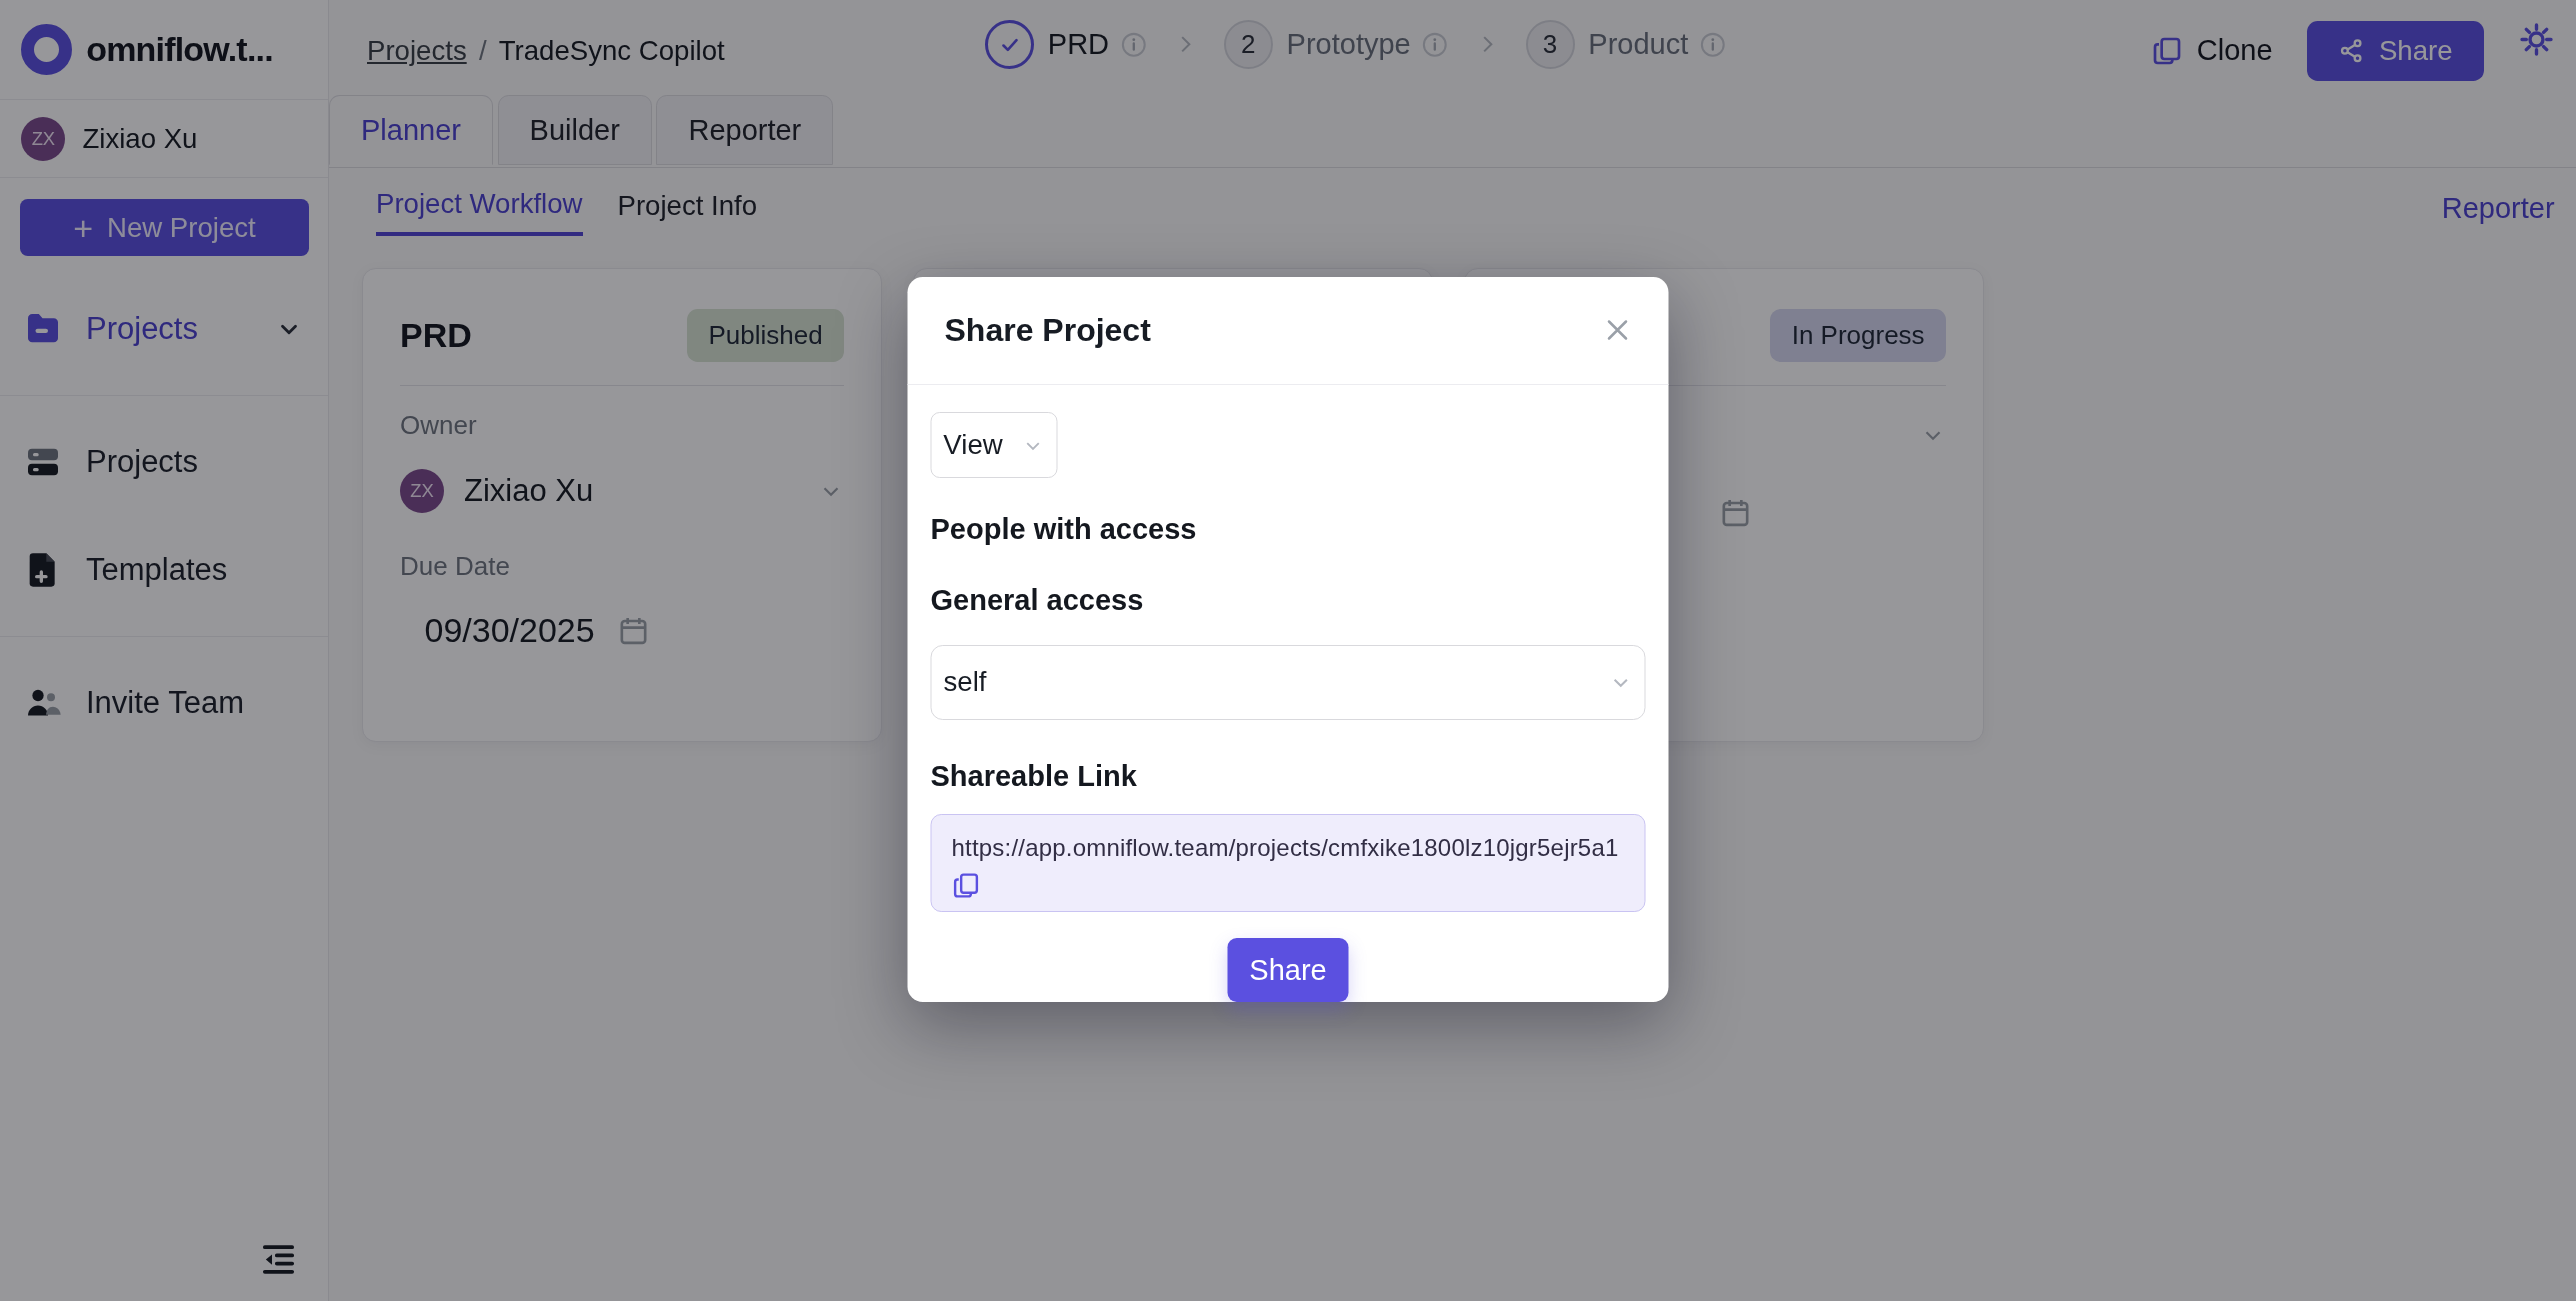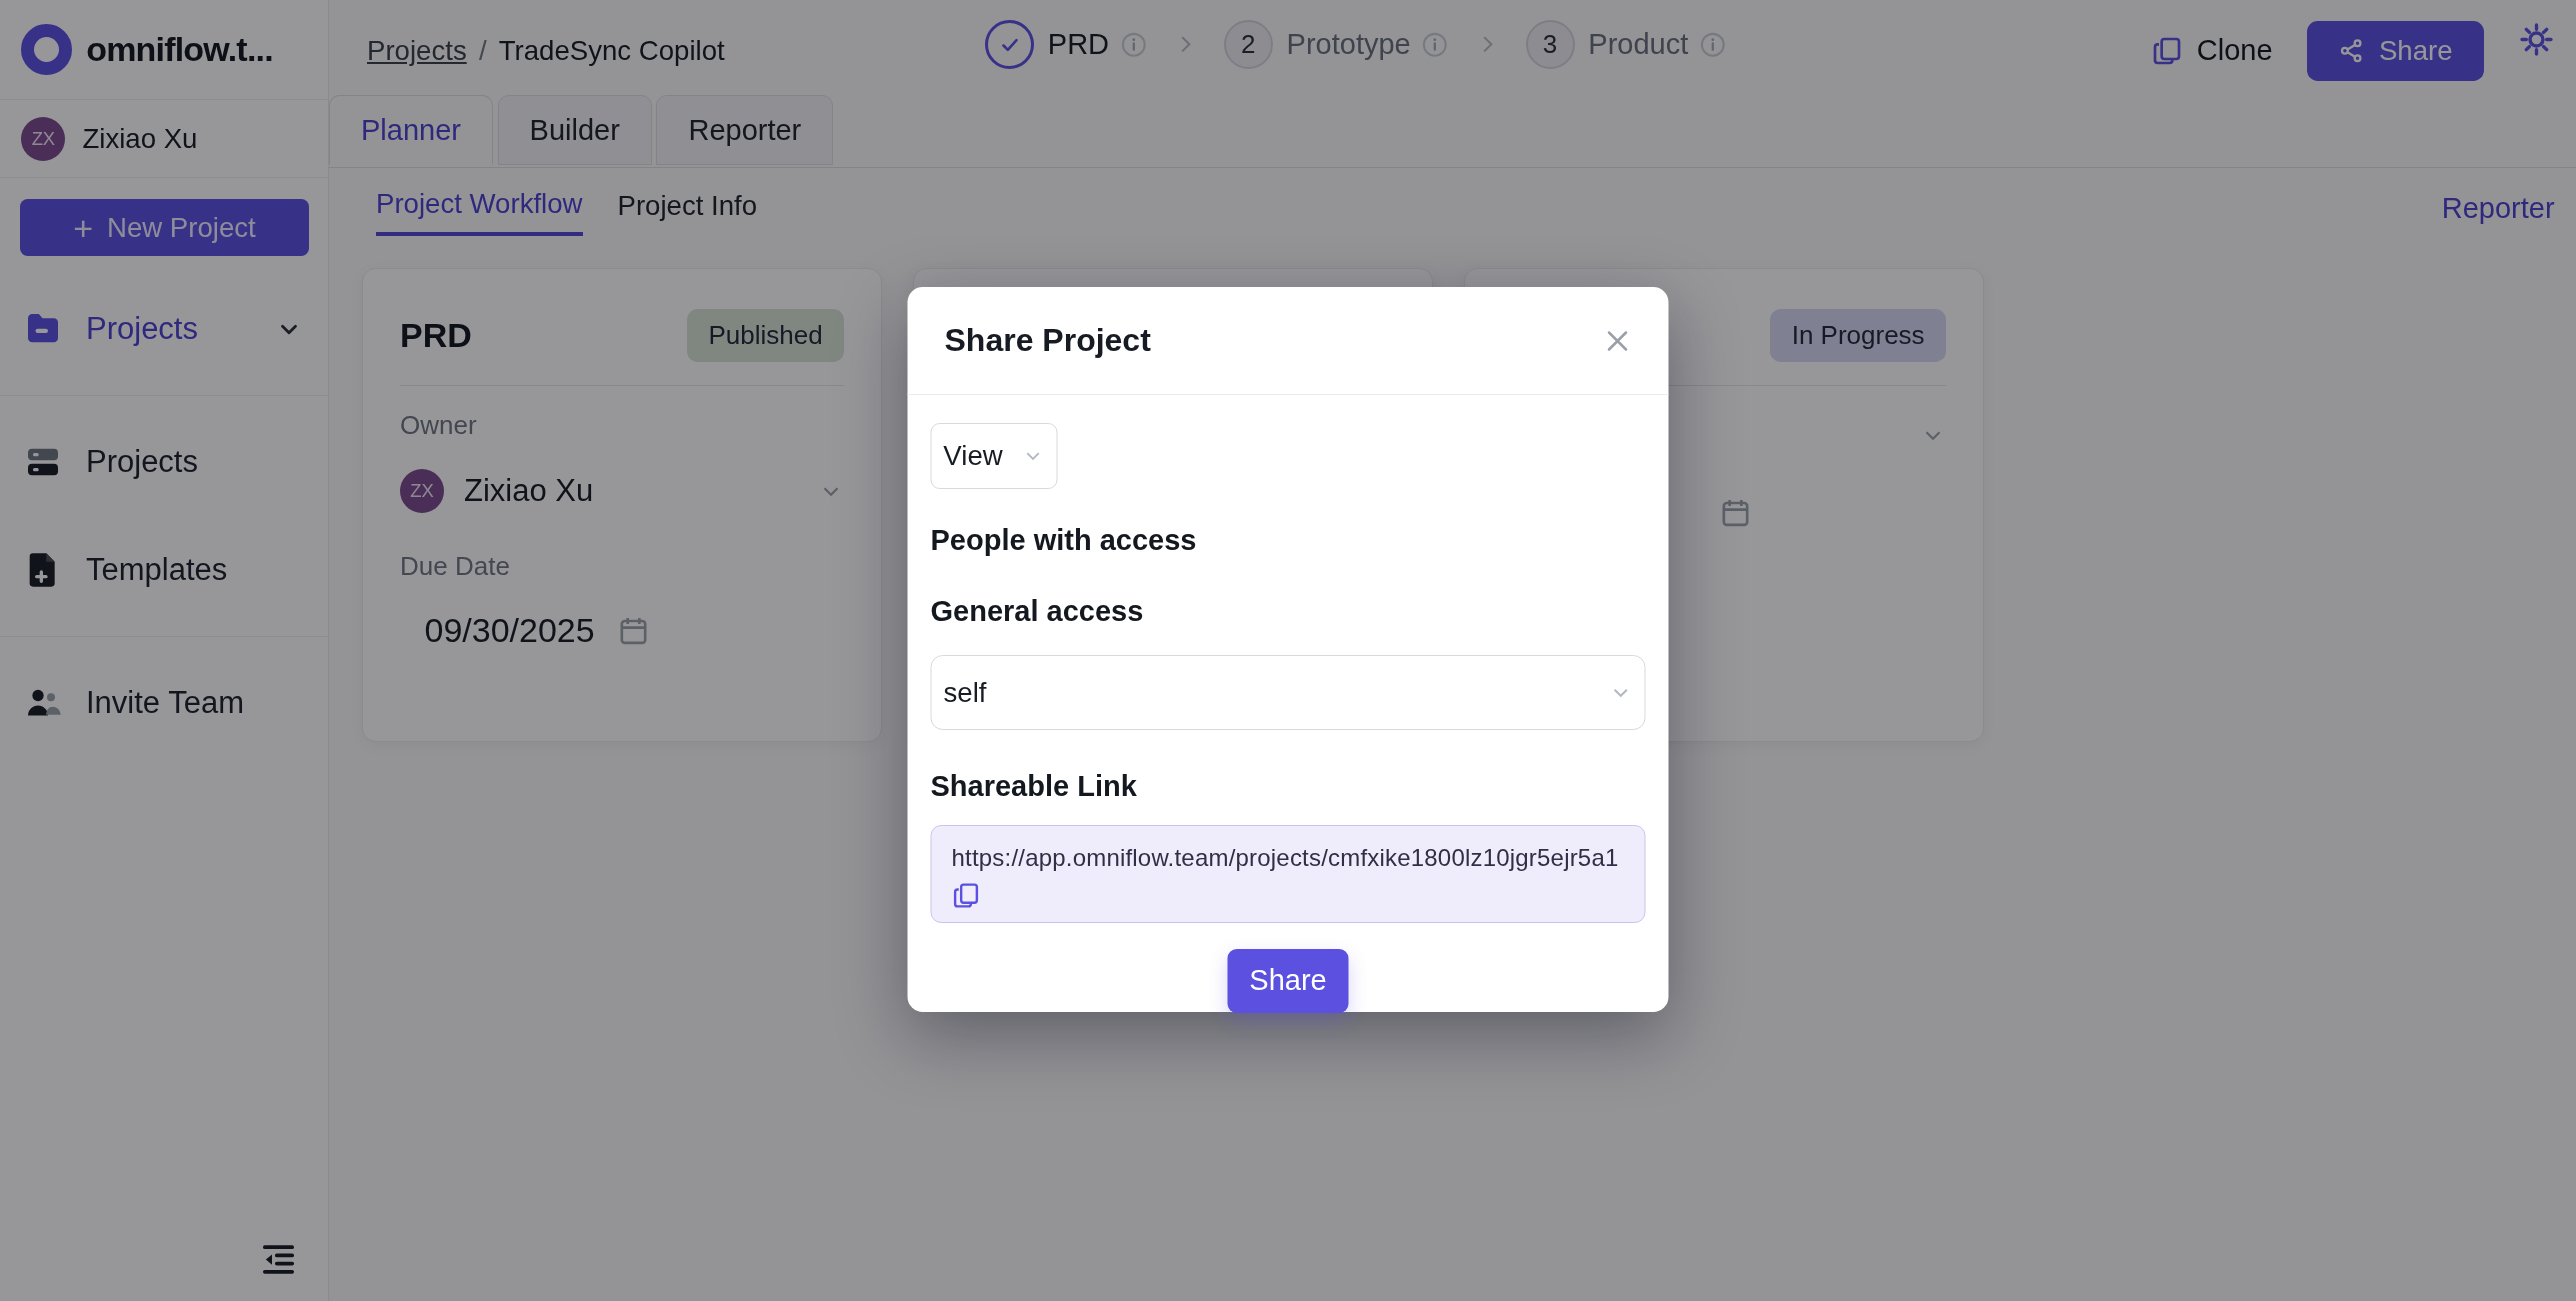--- a/index.html
+++ b/index.html
@@ -87,23 +87,23 @@
   .owner-row{margin-top:27.6px;display:flex;align-items:center;cursor:pointer;}
   .owner-name{margin-left:20px;font-size:31px;color:#171c24;}
   .owner-chev{margin-left:auto;width:26px;height:26px;color:#9aa0a8;}
   .due-label{margin-top:38px;}
   .due-row{margin-top:29px;display:flex;align-items:center;padding-left:24.5px;cursor:pointer;}
   .due-value{font-size:34px;color:#171c24;min-width:176px;display:inline-block;}
   .cal{width:35px;height:35px;color:#9aa0a8;margin-left:15.3px;}
 
   
   .overlay{position:fixed;inset:0;background:rgba(8,8,14,0.42);z-index:10;}
-  .modal{position:absolute;top:287px;left:50%;transform:translateX(-50%);width:761px;height:725px;
+  .modal{position:absolute;top:277px;left:50%;transform:translateX(-50%);width:761px;height:725px;
          background:#ffffff;border-radius:15.3px;box-shadow:0 23px 69px rgba(10,10,30,0.38);z-index:20;
-         box-sizing:border-box;display:flex;flex-direction:column;}
+         box-sizing:border-box;display:flex;flex-direction:column;justify-content:center;}
   .modal-head{display:flex;align-items:center;justify-content:space-between;height:107px;
               padding:0 34px 0 37px;border-bottom:1.5px solid #ececf0;flex:none;}
   .modal-title{font-size:32px;font-weight:600;color:#171c24;}
   .close-btn{width:34px;height:34px;color:#9aa0a8;cursor:pointer;}
   .modal-body{padding:27.6px 23px 0 23px;flex:1;}
   .invite-row{display:flex;gap:24.5px;}
   .email-input{flex:1;height:66px;border:2.3px solid #5b50e0;border-radius:9.2px;box-sizing:border-box;
                padding:0 20px;font-size:27.6px;color:#171c24;outline:none;font-family:inherit;background:#fff;}
   .perm-select{width:127px;height:66px;border:1.5px solid #d9d9dd;border-radius:9.2px;box-sizing:border-box;
                background:#fff;display:flex;align-items:center;justify-content:center;gap:19px;

